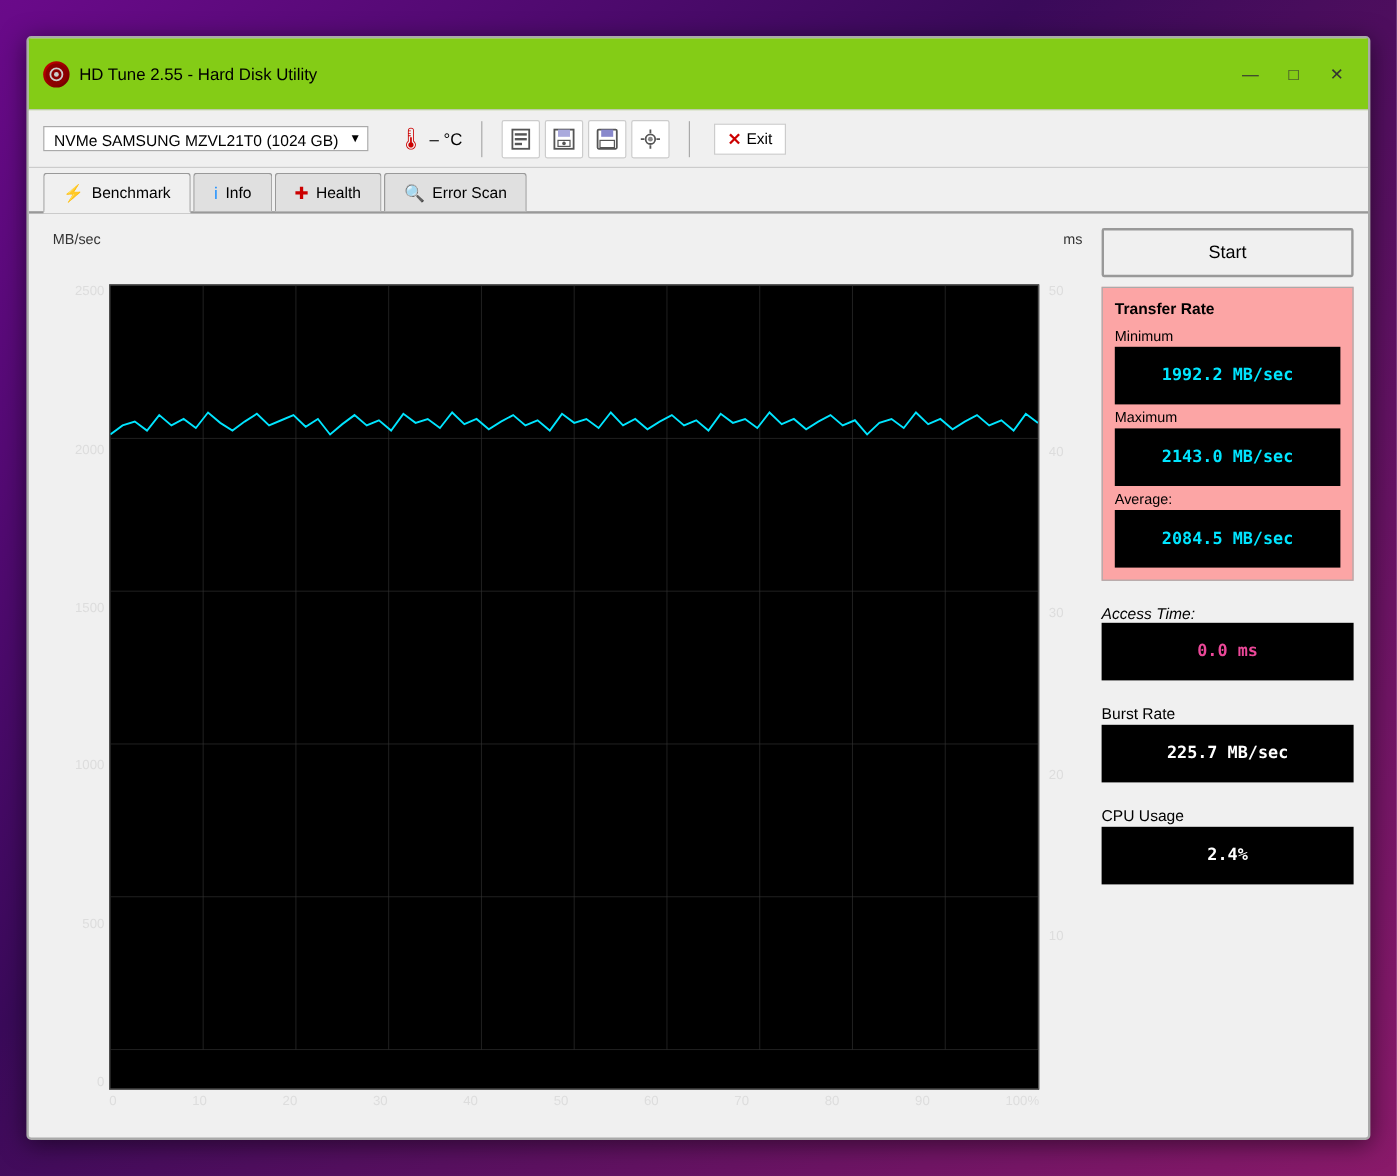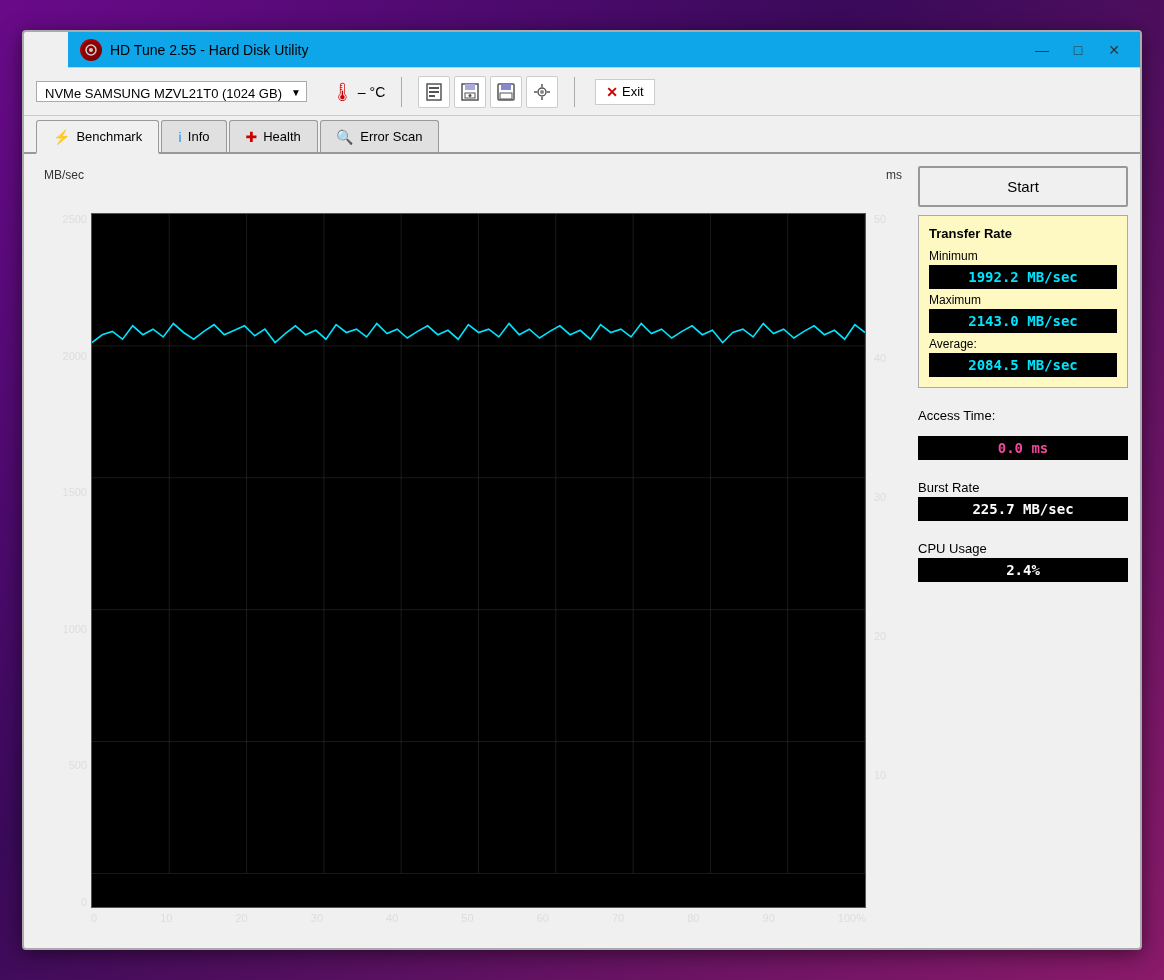--- a/index.html
+++ b/index.html
@@ -16,28 +16,27 @@
       width: 1120px;
       height: 920px;
       background: #f0f0f0;
       border: 2px solid #aaa;
       border-radius: 4px;
       display: flex;
       flex-direction: column;
       box-shadow: 0 4px 20px rgba(0,0,0,0.5);
     }
     .title-bar {
-      background: #0ea5e9;
+      background: #84cc16;
       border-bottom: 1px solid #ccc;
       display: flex;
       align-items: center;
       justify-content: space-between;
       padding: 8px 12px;
-      height: 36px;
-      margin-left: 44px;
+      height: 60px;
     }
     .title-left {
       display: flex;
       align-items: center;
       gap: 8px;
     }
     .app-icon {
       width: 22px;
       height: 22px;
       background: linear-gradient(135deg, #c00, #600);
@@ -225,21 +224,21 @@
       border: 2px solid #999;
       background: #f0f0f0;
       font-size: 15px;
       cursor: pointer;
       font-weight: normal;
       border-radius: 2px;
     }
 
     .stats-box {
       border: 1px solid #aaa;
-      background: #fef9c3;
+      background: #fca5a5;
       padding: 10px;
     }
     .stats-title {
       font-size: 13px;
       font-weight: bold;
       margin-bottom: 8px;
       color: #000;
     }
     .stat-label {
       font-size: 12px;
@@ -247,21 +246,21 @@
       margin-top: 4px;
       margin-bottom: 2px;
     }
     .stat-value {
       display: block;
       background: #000;
       color: #00e5ff;
       font-size: 14px;
       font-weight: bold;
       text-align: center;
-      padding: 4px 6px;
+      padding: 16px 6px;
       font-family: monospace;
     }
     .stat-value.white-text {
       color: white;
     }
     .stat-value.yellow-text {
       color: #ec4899;
     }
 
     .single-stat {
@@ -454,21 +453,21 @@
         <div class="stats-title">Transfer Rate</div>
         <div class="stat-label">Minimum</div>
         <span class="stat-value">1992.2 MB/sec</span>
         <div class="stat-label">Maximum</div>
         <span class="stat-value">2143.0 MB/sec</span>
         <div class="stat-label">Average:</div>
         <span class="stat-value">2084.5 MB/sec</span>
       </div>
 
       <div class="single-stat">
-        <div class="stat-label" style="font-size:13px; color:#000; margin-bottom:13px;">Access Time:</div>
+        <div class="stat-label" style="font-size:13px; color:#000; margin-bottom:0;font-style:italic;">Access Time:</div>
         <span class="stat-value yellow-text">0.0 ms</span>
       </div>
 
       <div class="single-stat">
         <div class="stat-label" style="font-size:13px; color:#000; margin-bottom:2px;">Burst Rate</div>
         <span class="stat-value white-text">225.7 MB/sec</span>
       </div>
 
       <div class="single-stat">
         <div class="stat-label" style="font-size:13px; color:#000; margin-bottom:2px;">CPU Usage</div>

